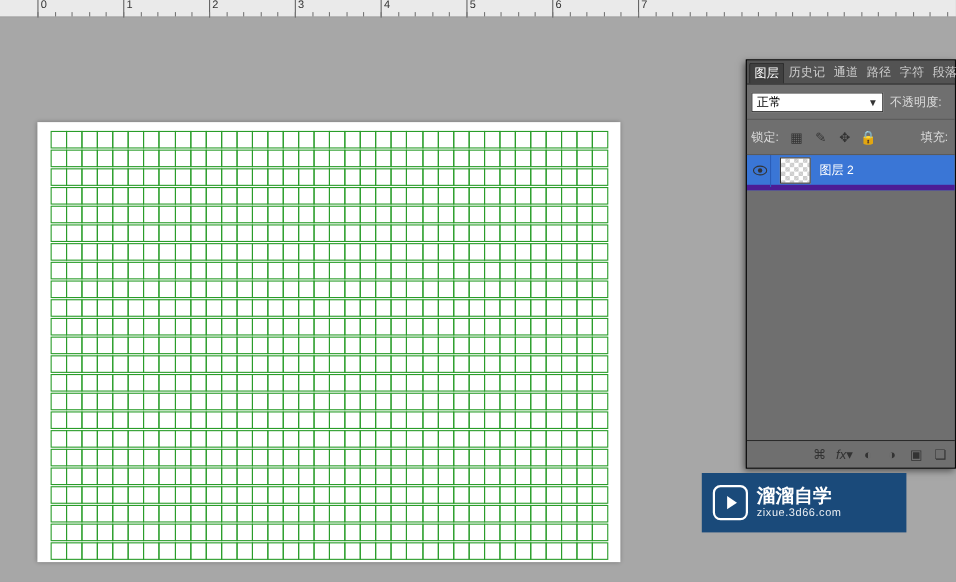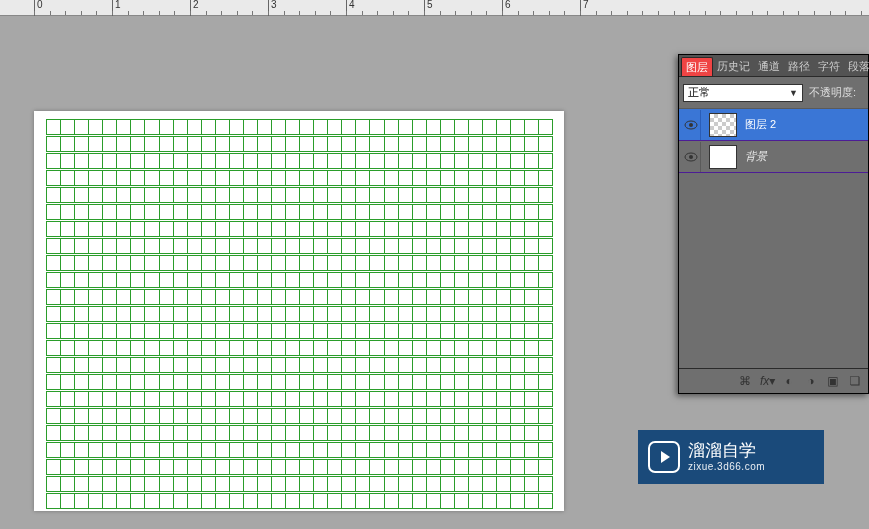--- a/index.html
+++ b/index.html
@@ -83,21 +83,21 @@
     }
     .panel-tab {
       font-size: 11px;
       color: #ccc;
       padding: 2px 4px;
       cursor: pointer;
       white-space: nowrap;
       line-height: 14px;
     }
     .panel-tab.active {
-      background: #ef4444;
+      background: #404040;
       color: #fff;
       border: 1px solid #2a2a2a;
       border-bottom: none;
       border-radius: 2px 2px 0 0;
       margin-top: 2px;
     }
     .panel-row {
       display: flex;
       align-items: center;
       background: #6f6f6f;
@@ -139,21 +139,21 @@
     .layers-area {
       background: #6f6f6f;
       height: 260px;
       overflow: hidden;
       border-bottom: 1px solid #2a2a2a;
     }
     .layer {
       display: flex;
       align-items: center;
       height: 32px;
-      border-bottom: 1px solid #4c1d95;
+      border-bottom: 5px solid #4c1d95;
       padding: 0 2px;
       gap: 4px;
     }
     .layer.selected {
       background: #3a76d6;
     }
     .eye {
       width: 20px;
       height: 30px;
       display: flex;
@@ -229,21 +229,21 @@
       justify-content: center;
     }
     .wm-logo .tri-play {
       width: 0; height: 0;
       border-left: 9px solid #fff;
       border-top: 6px solid transparent;
       border-bottom: 6px solid transparent;
       margin-left: 3px;
     }
     .wm-text { display: flex; flex-direction: column; line-height: 1.2; }
-    .wm-title { font-size: 17px; font-weight: normal; }
+    .wm-title { font-size: 17px; font-weight: bold; }
     .wm-sub { font-size: 10px; opacity: 0.9; letter-spacing: 0.5px; }
   </style>
 </head>
 <body>
 
 <div class="ruler-h">
   <div class="tick" style="left:34px">0</div>
   <div class="tick" style="left:112px">1</div>
   <div class="tick" style="left:190px">2</div>
   <div class="tick" style="left:268px">3</div>
@@ -1195,41 +1195,42 @@
     <div class="panel-tab">字符</div>
     <div class="panel-tab">段落</div>
   </div>
   <div class="panel-row">
     <div class="blend-select">
       <span>正常</span>
       <span class="tri">▼</span>
     </div>
     <span class="label-inline">不透明度:</span>
   </div>
+  <div class="panel-row lock-row">
+    <span class="label-inline">锁定:</span>
+    <div class="lock-icons">
+      <span>▦</span>
+      <span>✎</span>
+      <span>✥</span>
+      <span>🔒</span>
+    </div>
+    <div class="spacer"></div>
+    <span class="label-inline">填充:</span>
+  </div>
 
   <div class="layers-area">
     <div class="layer selected">
       <div class="eye">
         <svg width="14" height="10" viewBox="0 0 14 10">
             <ellipse cx="7" cy="5" rx="6" ry="4" fill="none" stroke="#333" stroke-width="1"></ellipse>
             <circle cx="7" cy="5" r="2" fill="#333"></circle>
           </svg>
       </div>
       <div class="thumb checker"></div>
       <span class="layer-name">图层 2</span>
-    </div>
-    <div class="layer">
-      <div class="eye">
-        <svg width="14" height="10" viewBox="0 0 14 10">
-            <ellipse cx="7" cy="5" rx="6" ry="4" fill="none" stroke="#333" stroke-width="1"></ellipse>
-            <circle cx="7" cy="5" r="2" fill="#333"></circle>
-          </svg>
-      </div>
-      <div class="thumb"></div>
-      <span class="layer-name bg">背景</span>
     </div>
   </div>
 
   <div class="panel-footer">
     <span class="footer-icon">⌘</span>
     <span class="footer-icon"><i>fx</i>▾</span>
     <span class="footer-icon">◐</span>
     <span class="footer-icon">◑</span>
     <span class="footer-icon">▣</span>
     <span class="footer-icon">❏</span>

